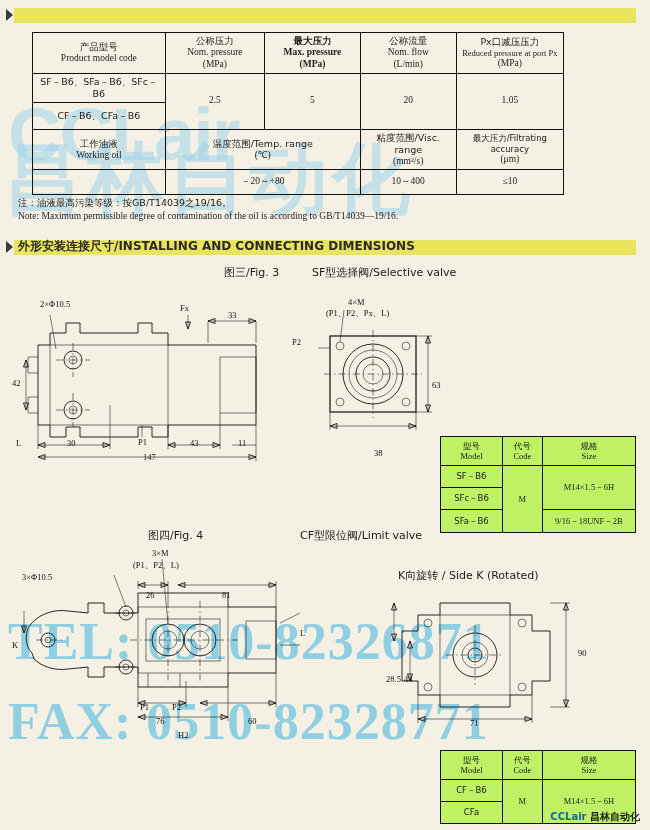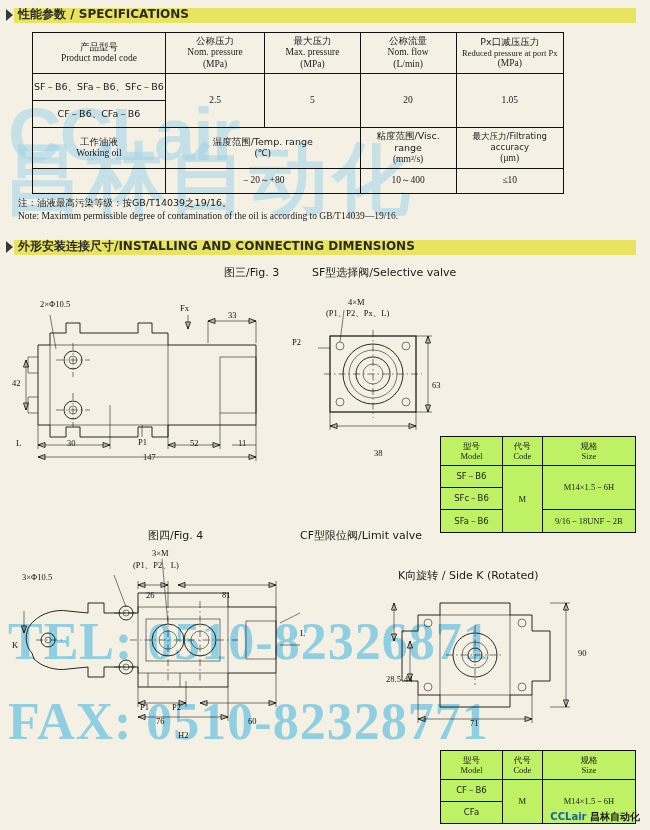--- a/index.html
+++ b/index.html
@@ -53,36 +53,35 @@
 
 <div class="page">
 
   <div class="wm wm-logo">CCLair</div>
   <div class="wm wm-cn">昌林自动化</div>
   <div class="wm wm-tel">TEL: 0510-82326871</div>
   <div class="wm wm-fax">FAX: 0510-82328771</div>
 
   <div class="sec-bar" style="top:8px;">
     <span class="bullet"></span>
-    <span class="txt">性能参数 / SPECIFICATIONS</span>
   </div>
 
   <table class="spec" style="left:32px;top:32px;width:532px;">
     <tbody>
         <tr>
       <td style="width:150px;height:36px;">
         <div class="cn">产品型号</div>
         <div>Product model code</div>
       </td>
       <td style="width:110px;">
         <div class="cn">公称压力</div>
         <div>Nom. pressure</div>
         <div>(MPa)</div>
       </td>
-      <td style="width:105px;">
+      <td style="width:105px;font-weight:bold;">
         <div class="cn">最大压力</div>
         <div>Max. pressure</div>
         <div>(MPa)</div>
       </td>
       <td style="width:105px;">
         <div class="cn">公称流量</div>
         <div>Nom. flow</div>
         <div>(L/min)</div>
       </td>
       <td style="width:116px;">
@@ -195,21 +194,21 @@
 
     <line class="ln-thin" x1="212" y1="160" x2="236" y2="160"></line>
   </svg>
   <div class="lbl" style="left:40px;top:299px;">2×Φ10.5</div>
   <div class="lbl" style="left:180px;top:303px;">Fx</div>
   <div class="lbl" style="left:228px;top:310px;">33</div>
   <div class="lbl" style="left:12px;top:378px;">42</div>
   <div class="lbl" style="left:67px;top:438px;">30</div>
   <div class="lbl" style="left:16px;top:438px;">L</div>
   <div class="lbl" style="left:138px;top:437px;">P1</div>
-  <div class="lbl" style="left:190px;top:438px;">52</div>
+  <div class="lbl" style="left:190px;top:438px;">43</div>
   <div class="lbl" style="left:238px;top:438px;">11</div>
   <div class="lbl" style="left:143px;top:452px;">147</div>
 
   <svg style="left:310px;top:290px;width:130px;height:160px;" viewBox="0 0 130 160">
     <rect class="ln" x="20" y="46" width="86" height="76"></rect>
     <rect class="ln-thin" x="20" y="46" width="86" height="76"></rect>
     <circle class="ln" cx="63" cy="84" r="30"></circle>
     <circle class="ln-thin" cx="63" cy="84" r="24"></circle>
     <circle class="ln" cx="63" cy="84" r="17"></circle>
     <circle class="ln-thin" cx="63" cy="84" r="10"></circle>

